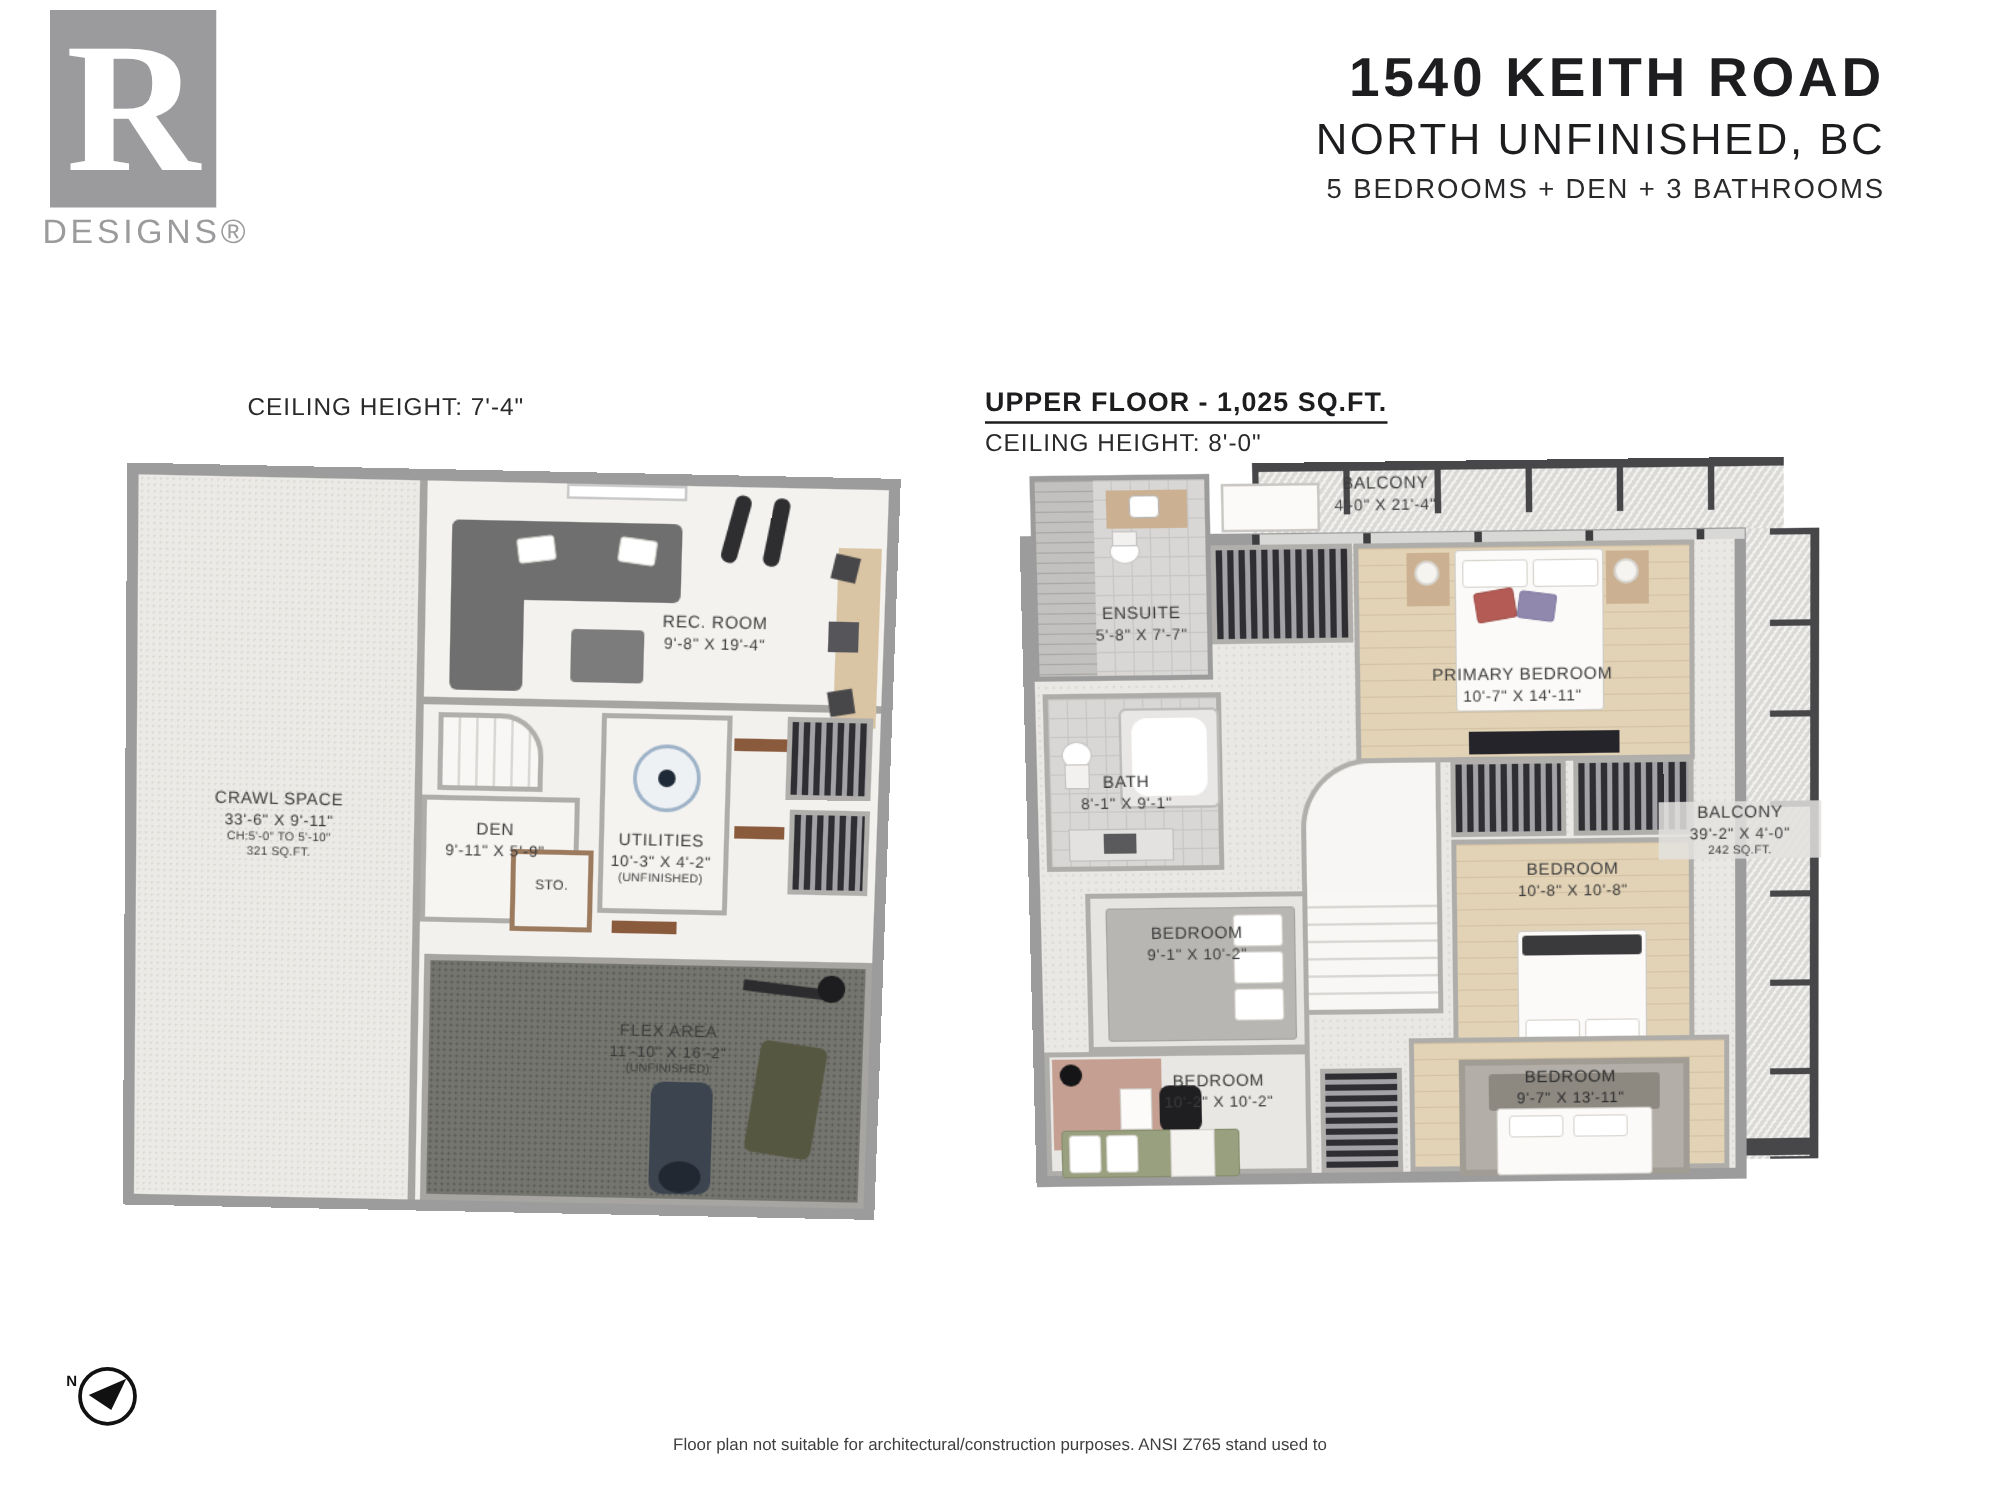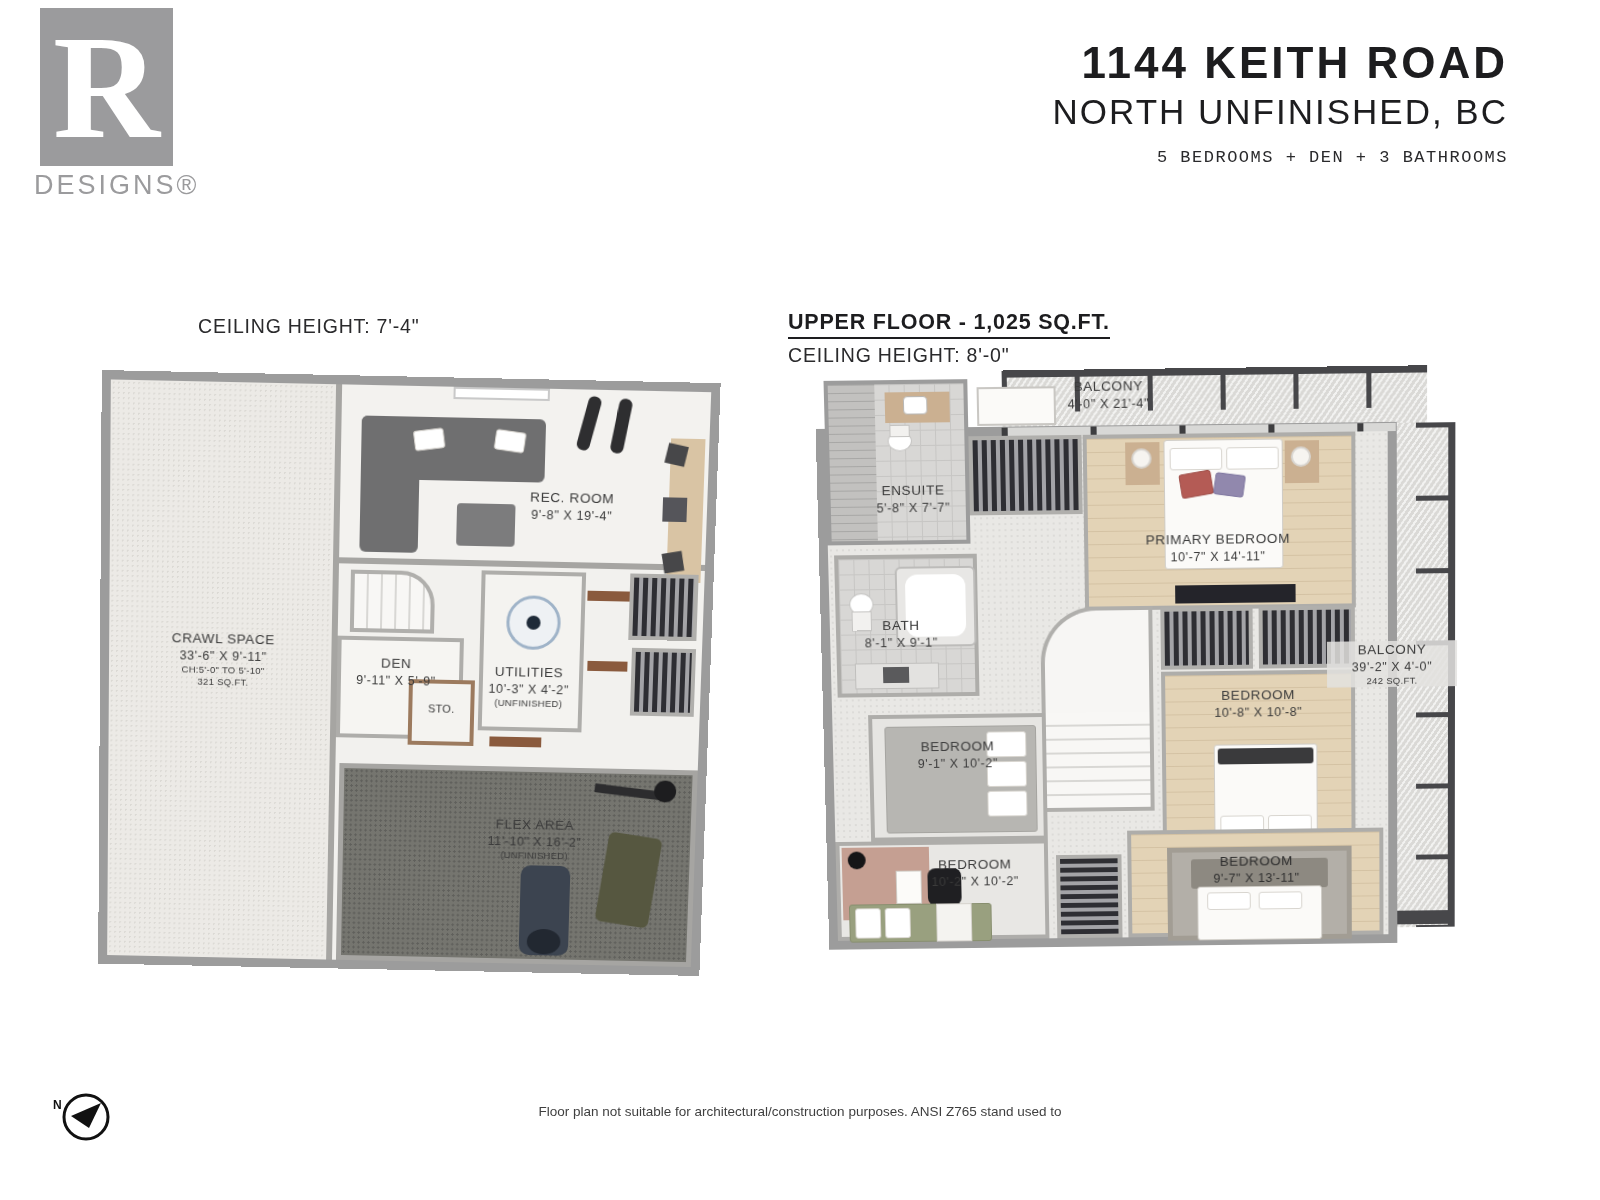--- a/index.html
+++ b/index.html
@@ -7,21 +7,21 @@
         font-family:"Liberation Sans",sans-serif;color:#222;}
 
   
   .realtor-logo{position:absolute;left:40px;top:8px;width:133px;height:158px;background:#9b9b9d;
                 display:flex;align-items:center;justify-content:center;}
   .realtor-r{font-family:"Liberation Serif",serif;font-weight:bold;color:#ffffff;font-size:148px;line-height:0.95;}
   .realtor-text{position:absolute;left:34px;top:170px;font-size:27px;letter-spacing:3px;color:#9b9b9d;}
   .hdr{position:absolute;right:92px;top:38px;text-align:right;color:#1d1d1f;}
   .hdr-address{font-size:44px;font-weight:bold;letter-spacing:3px;}
   .hdr-city{font-size:35px;letter-spacing:2px;margin-top:4px;}
-  .hdr-summary{font-size:17px;letter-spacing:1.5px;margin-top:16px;color:#2a2a2c;font-family:Liberation Mono, monospace;}
+  .hdr-summary{font-size:22px;letter-spacing:1.5px;margin-top:6px;color:#2a2a2c;}
 
   
   .sec-title{position:absolute;color:#1d1d1f;}
   .sec-title .t1{font-size:21.5px;font-weight:bold;letter-spacing:0.8px;border-bottom:2px solid #1d1d1f;
                  display:inline-block;padding-bottom:2px;}
   .sec-title .t2{font-size:19.5px;letter-spacing:0.8px;margin-top:5px;color:#2a2a2c;}
 
   
   .plan{position:absolute;box-sizing:border-box;}
   .plan *{box-sizing:border-box;}
@@ -56,39 +56,39 @@
   
   .rail-top{position:absolute;border-top:7px solid #47474a;}
   .rail-right{position:absolute;border-right:7px solid #47474a;}
   .posts-h{position:absolute;background-image:repeating-linear-gradient(90deg,#47474a 0 5px,rgba(0,0,0,0) 5px 72px);}
   .posts-v{position:absolute;background-image:repeating-linear-gradient(180deg,#47474a 0 5px,rgba(0,0,0,0) 5px 72px);}
   .mullions{position:absolute;height:8px;background:#d8d8d6;background-image:repeating-linear-gradient(90deg,#3e3e40 0 6px,rgba(0,0,0,0) 6px 88px);}
 
   
   .compass{position:absolute;left:56px;top:1088px;width:58px;height:58px;}
   .compass-n{position:absolute;left:-4px;top:10px;font-size:12px;font-weight:bold;color:#111;background:#fff;padding:0 1px;}
-  .disclaimer{position:absolute;left:450px;top:1102px;width:700px;text-align:center;font-size:13.5px;color:#3f3f3f;line-height:1.5;}
+  .disclaimer{position:absolute;left:450px;top:1146px;width:700px;text-align:center;font-size:13.5px;color:#3f3f3f;line-height:1.5;}
   .optimum{position:absolute;left:1368px;top:1098px;text-align:center;color:#111;}
   .opt-box{border:4px solid #111;padding:1px 10px 2px 10px;font-weight:bold;font-size:27px;letter-spacing:1px;position:relative;}
   .opt-sub{margin-top:4px;font-size:12.5px;font-weight:bold;letter-spacing:2.2px;border-top:3px solid #111;padding-top:2px;}
   .opt-hook{position:absolute;right:-10px;top:-7px;width:16px;height:7px;border:2px solid #111;background:#fff;}
   .opt-tape{position:absolute;left:-16px;bottom:2px;width:26px;height:5px;background:#111;transform:rotate(-40deg);}
 </style>
 </head>
 <body>
 
 <div class="page">
 
   <div class="realtor-logo">
     <div class="realtor-r">R</div>
   </div>
   <div class="realtor-text">DESIGNS®</div>
 
   <div class="hdr">
-    <div class="hdr-address">1144 KEITH ROAD</div>
+    <div class="hdr-address">1540 KEITH ROAD</div>
     <div class="hdr-city">NORTH UNFINISHED, BC</div>
     <div class="hdr-summary">5 BEDROOMS + DEN + 3 BATHROOMS</div>
   </div>
 
   <div class="sec-title" style="left:198px;top:310px;">
     <div class="t2">CEILING HEIGHT: 7'-4"</div>
   </div>
   <div class="sec-title" style="left:788px;top:310px;">
     <div class="t1">UPPER FLOOR - 1,025 SQ.FT.</div>
     <div class="t2">CEILING HEIGHT: 8'-0"</div>

